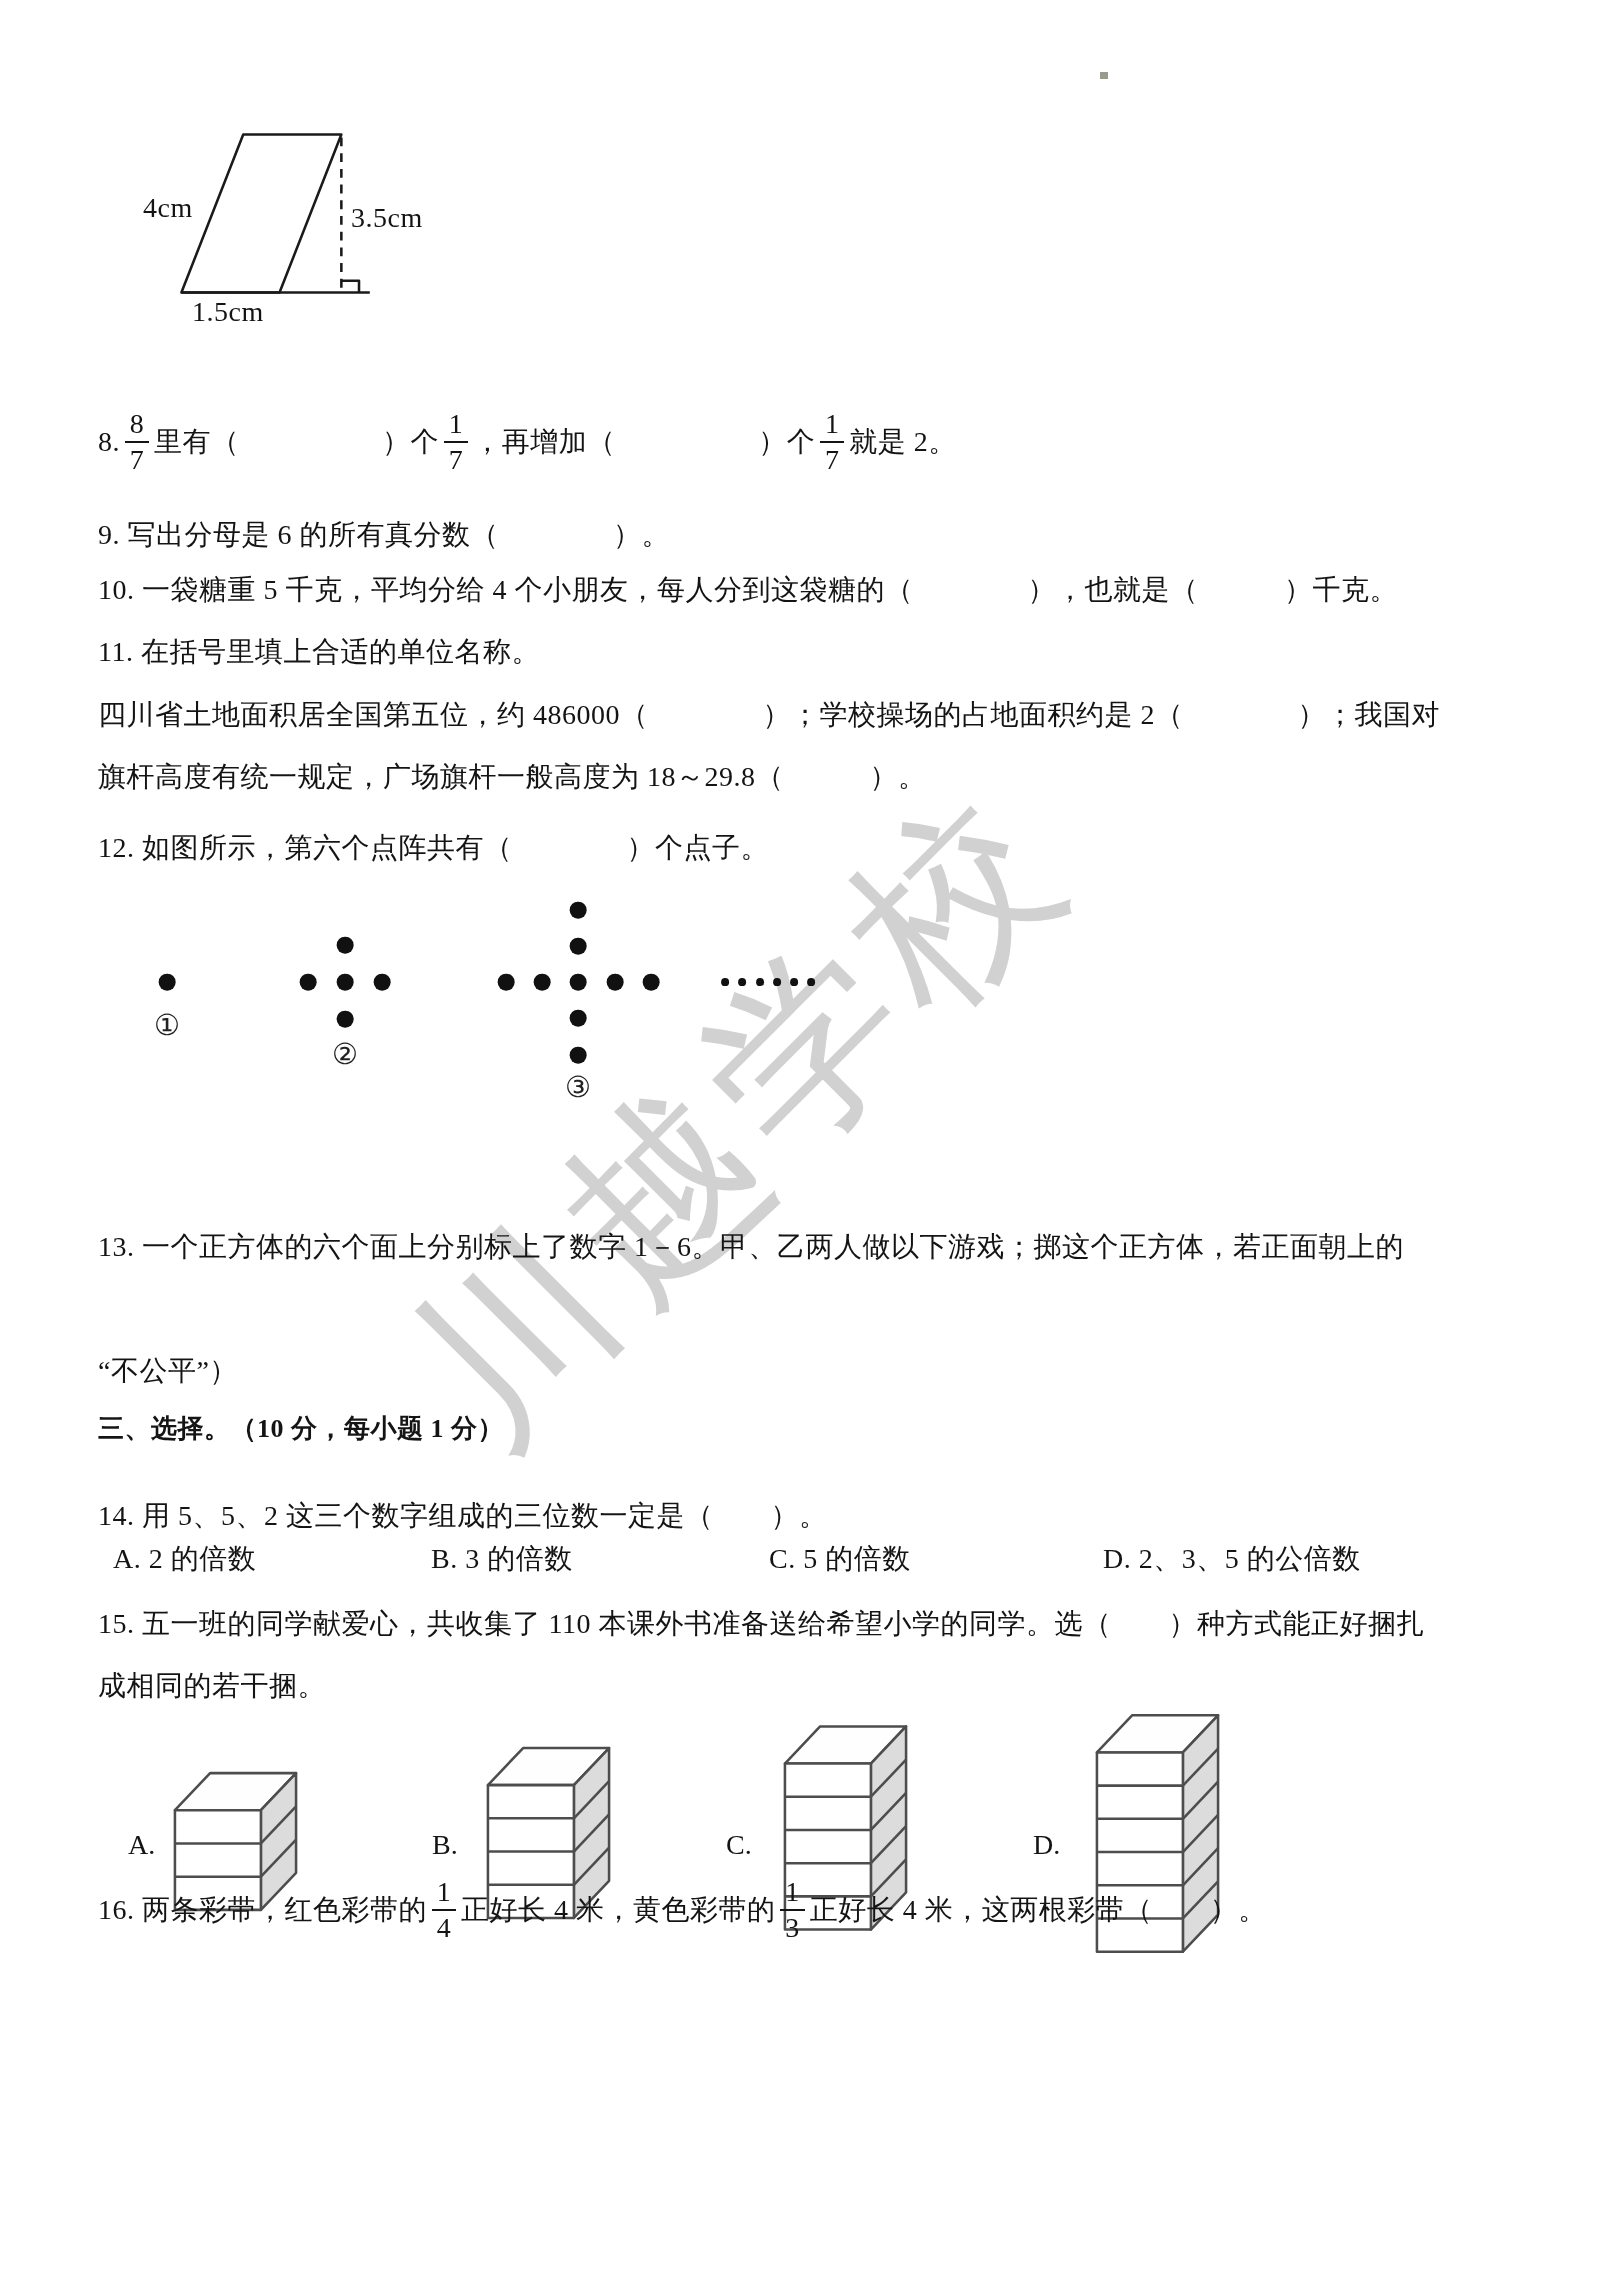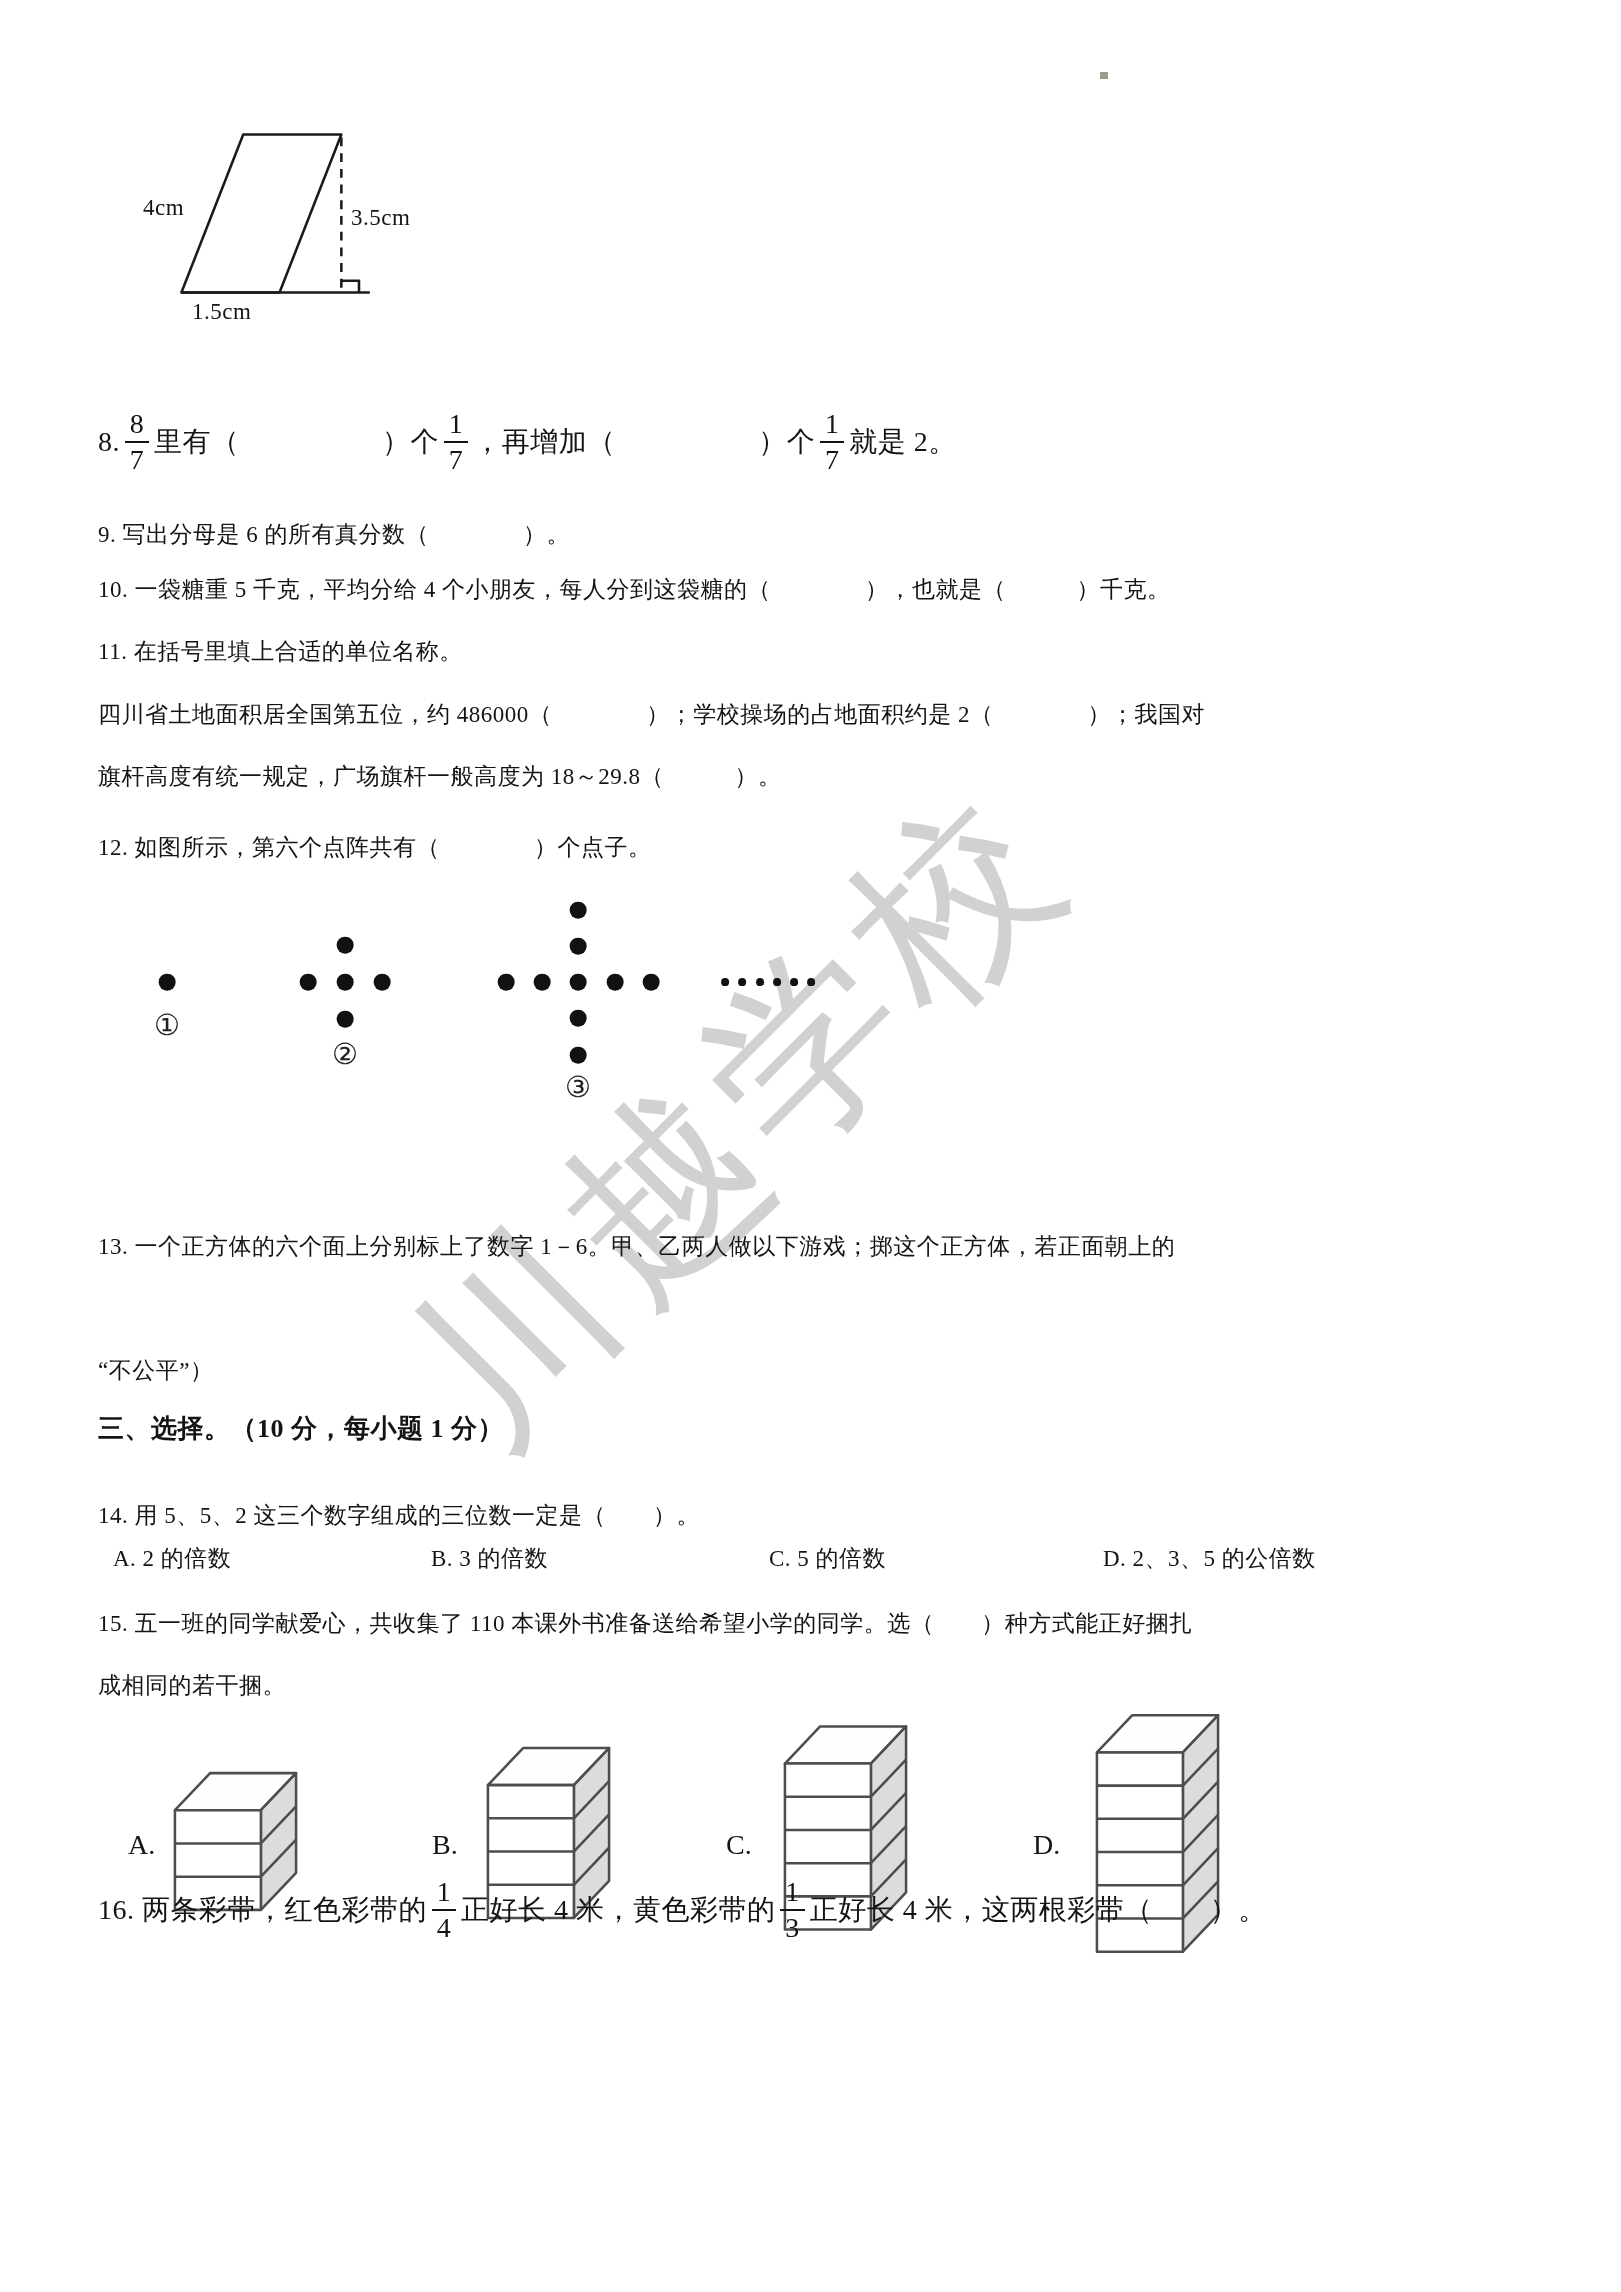--- a/index.html
+++ b/index.html
@@ -3,21 +3,21 @@
 <meta charset="utf-8">
 <style>
   html,body{margin:0;padding:0;background:#ffffff;}
   #page{
     position:relative; width:1621px; height:2293px; background:#ffffff;
     font-family:"Liberation Serif","DejaVu Serif",serif;
     color:#111; overflow:hidden;
   }
   .layer-content{position:absolute;inset:0;z-index:2;}
   .line{
-    position:absolute; white-space:nowrap; font-size:23px; line-height:33px;
+    position:absolute; white-space:nowrap; font-size:28px; line-height:33px;
     letter-spacing:0.5px; color:#141414;
   }
   .heading{font-weight:bold; font-size:26px;}
   .frac{
     display:inline-flex; flex-direction:column; align-items:center;
     vertical-align:middle; margin:0 4.9px; line-height:1.08; font-size:28px;
   }
   .frac .num{padding:1px 4.9px 2px;}
   .frac .den{padding:2px 4.9px 1px;}
   .frac .bar{width:100%; height:0; border-top:2.2px solid #141414;}

